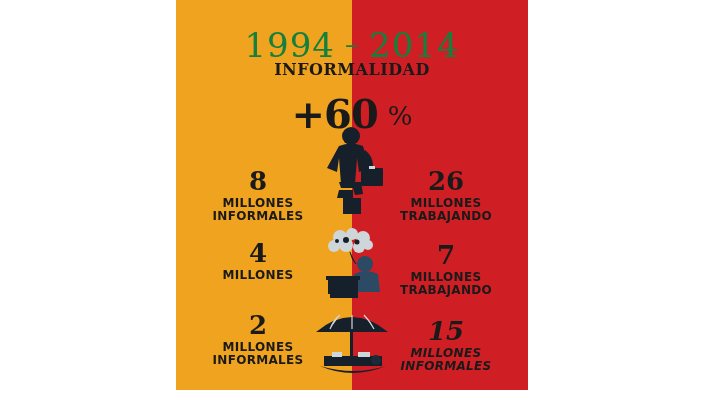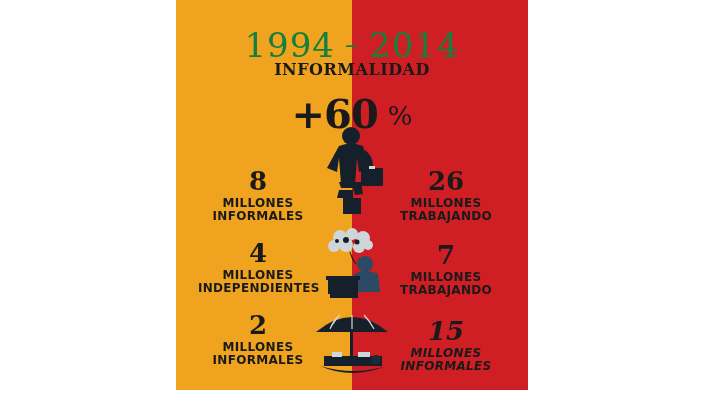--- a/index.html
+++ b/index.html
@@ -236,21 +236,20 @@
       </div>
 
       <div class="stat left row1">
         <span class="value">8</span>
         <span class="l1">MILLONES</span>
         <span class="l2">INFORMALES</span>
       </div>
       <div class="stat left row2">
         <span class="value">4</span>
         <span class="l1">MILLONES</span>
-        <span class="l2">INDEPENDIENTES</span>
       </div>
       <div class="stat left row3">
         <span class="value">2</span>
         <span class="l1">MILLONES</span>
         <span class="l2">INFORMALES</span>
       </div>
 
       <div class="stat right row1">
         <span class="value">26</span>
         <span class="l1">MILLONES</span>

